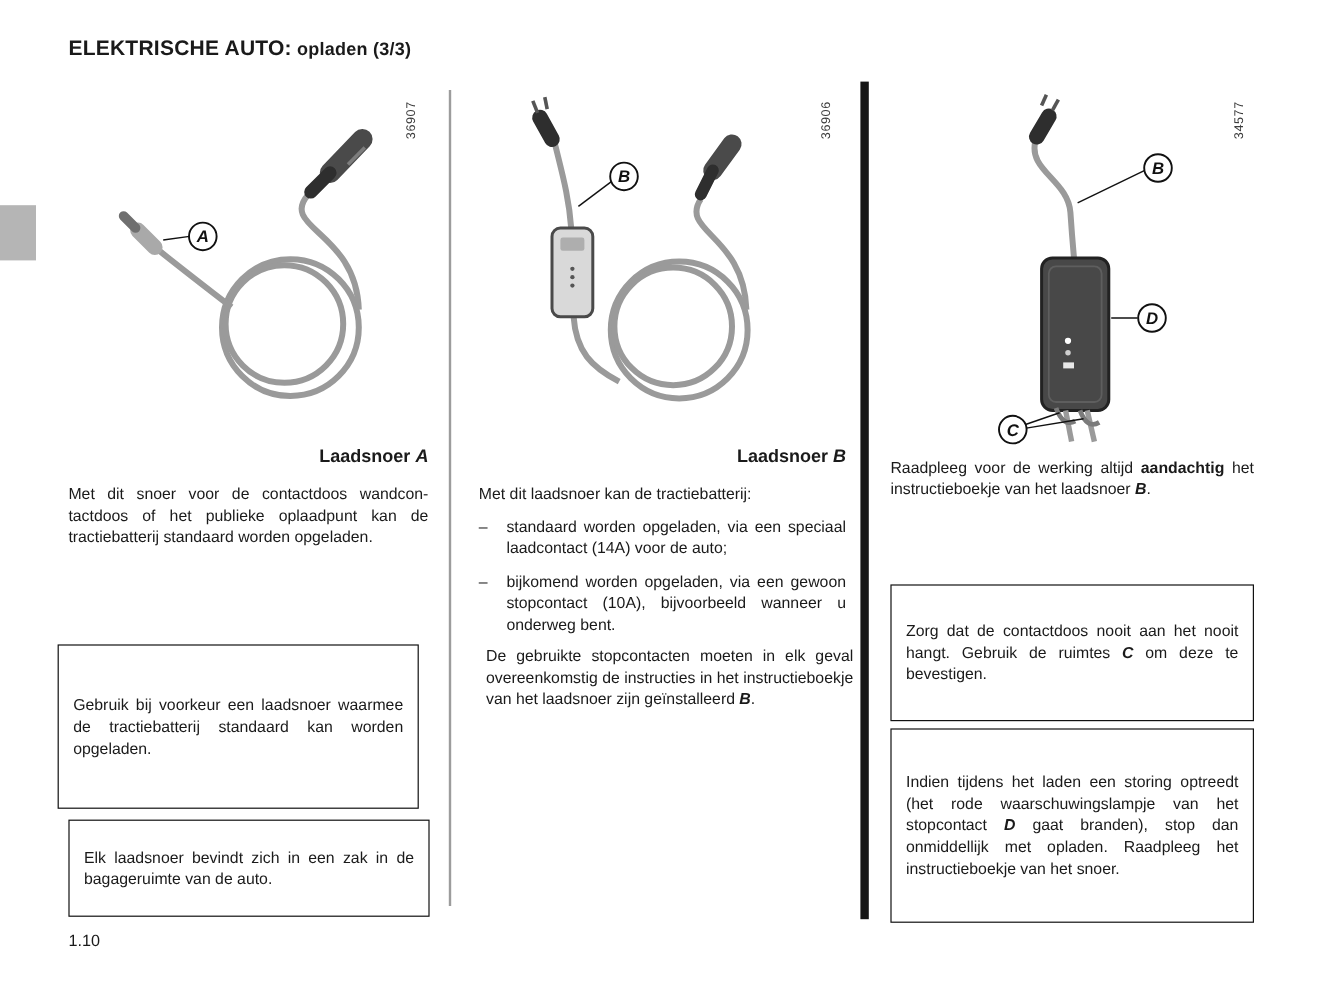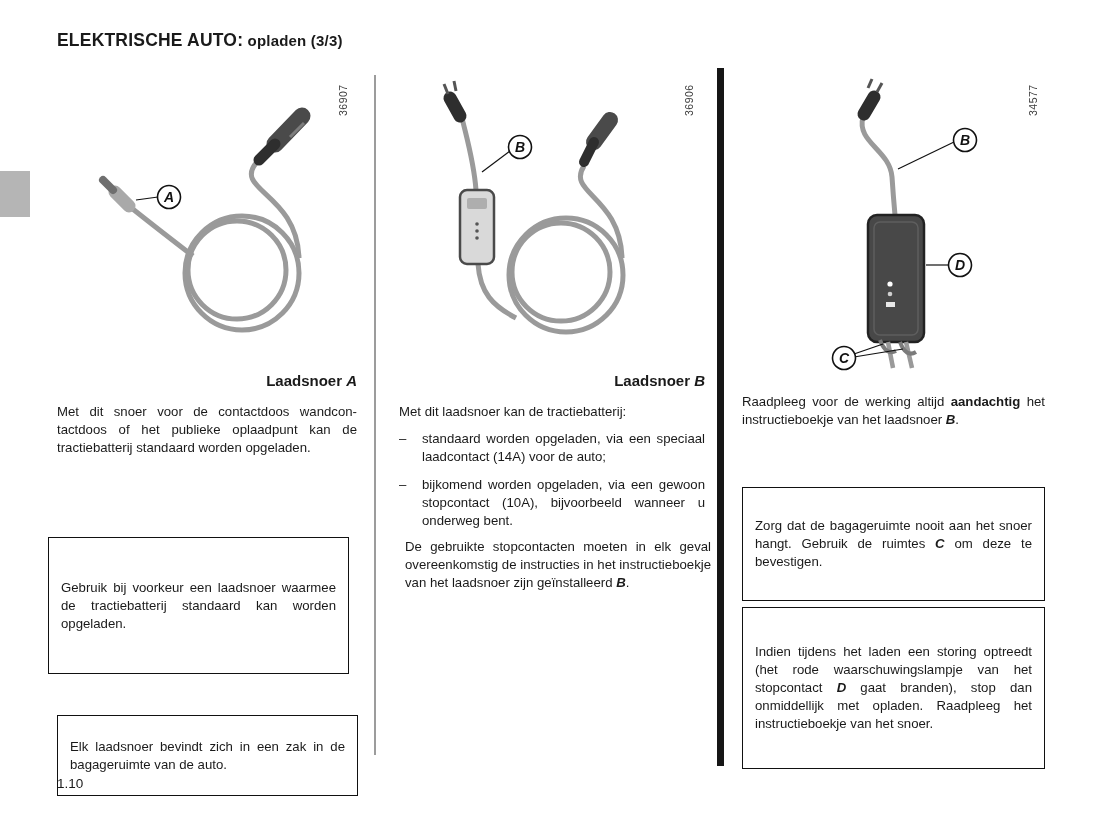--- a/index.html
+++ b/index.html
@@ -133,21 +133,21 @@
 
 <h2 class="abs colhead" style="left:57px; top:372px; width:300px;">
   <span>Laadsnoer </span><span class="ref-letter">A</span>
 </h2>
 <p class="abs body-text" style="left:57px; top:403px; width:300px;">Met dit snoer voor de contactdoos wandcon­tactdoos of het publieke oplaadpunt kan de tractiebatterij standaard worden opgeladen.</p>
 
 <div class="abs box" style="left:48px; top:537px; width:301px; height:137px;">
   <p class="body-text">Gebruik bij voorkeur een laadsnoer waarmee de tractiebatterij standaard kan worden opgeladen.</p>
 </div>
 
-<div class="abs box" style="left:57px; top:715px; width:301px; height:81px;justify-content:center;">
+<div class="abs box" style="left:57px; top:683px; width:301px; height:81px;justify-content:center;">
   <p class="body-text">Elk laadsnoer bevindt zich in een zak in de bagageruimte van de auto.</p>
 </div>
 
 <h2 class="abs colhead" style="left:399px; top:372px; width:306px;">
   <span>Laadsnoer </span><span class="ref-letter">B</span>
 </h2>
 <p class="abs body-text" style="left:399px; top:403px; width:306px;">Met dit laadsnoer kan de tractiebatterij:</p>
 
 <div class="abs body-text bullet-row" style="left:399px; top:430px; width:306px;">
   <span class="dash">–</span>
@@ -155,27 +155,27 @@
 </div>
 <div class="abs body-text bullet-row" style="left:399px; top:476px; width:306px;">
   <span class="dash">–</span>
   <span class="btxt">bijkomend worden opgeladen, via een gewoon stopcontact (10A), bijvoorbeeld wanneer u onderweg bent.</span>
 </div>
 
 <p class="abs body-text" style="left:405px; top:538px; width:306px;">
   <span>De gebruikte stopcontacten moeten in elk geval overeenkomstig de instructies in het instructieboekje van het laadsnoer zijn ge­ïnstalleerd </span><span class="ref-letter">B</span><span>.</span>
 </p>
 
-<p class="abs body-text" style="left:742px; top:381px; width:303px;margin-top:12px;">
+<p class="abs body-text" style="left:742px; top:381px; width:303px;">
   <span>Raadpleeg voor de werking altijd </span><span class="bold">aandach­tig</span><span> het instructieboekje van het laadsnoer </span><span class="ref-letter">B</span><span>.</span>
 </p>
 
 <div class="abs box" style="left:742px; top:487px; width:303px; height:114px;">
   <p class="body-text">
-    <span>Zorg dat de bagageruimte nooit aan het snoer hangt. Gebruik de ruimtes </span><span class="ref-letter">C</span><span> om deze te bevestigen.</span>
+    <span>Zorg dat de contactdoos nooit aan het nooit hangt. Gebruik de ruimtes </span><span class="ref-letter">C</span><span> om deze te bevestigen.</span>
   </p>
 </div>
 
 <div class="abs box" style="left:742px; top:607px; width:303px; height:162px;">
   <p class="body-text">
     <span>Indien tijdens het laden een storing op­treedt (het rode waarschuwingslampje van het stopcontact </span><span class="ref-letter">D</span><span> gaat branden), stop dan onmiddellijk met opladen. Raadpleeg het instructieboekje van het snoer.</span>
   </p>
 </div>
 
 <div class="abs footer-page">1.10</div>

